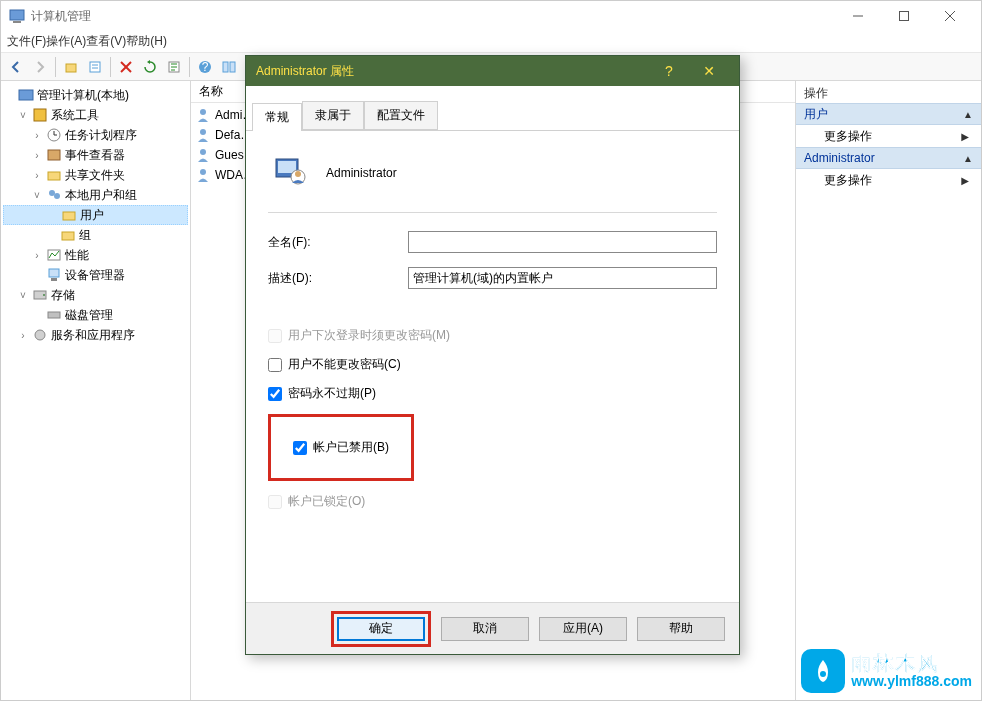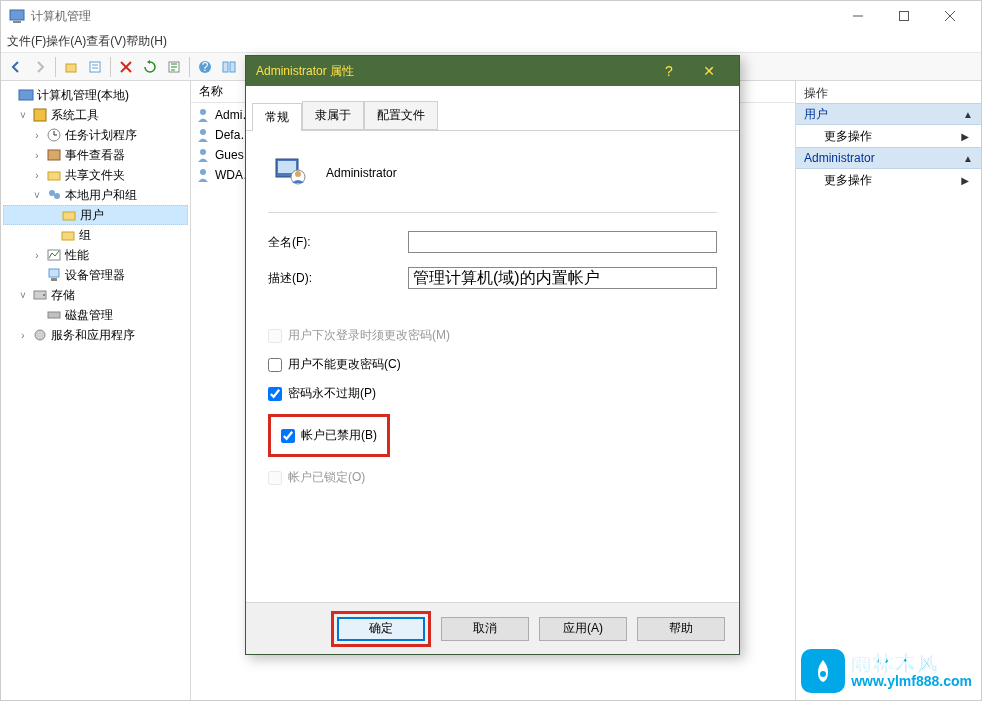--- a/index.html
+++ b/index.html
@@ -47,21 +47,21 @@
 .dlg-title .t { flex: 1; }
 .dlg-title .help, .dlg-title .close { width: 40px; text-align: center; font-size: 14px; }
 .dlg-tabs { display: flex; background: #fff; border-bottom: 1px solid #d0d0d0; height: 45px; padding-left: 6px; align-items: flex-end; }
 .dlg-tab { padding: 5px 12px; border: 1px solid #d0d0d0; border-bottom: none; background: #fff; margin-right: 0; position: relative; top: 1px; }
 .dlg-tab.inactive { background: #f4f4f4; border-bottom: 1px solid #d0d0d0; top: 0; }
 .dlg-body { flex: 1; padding: 16px 22px; background: #fff; }
 .user-header { display: flex; align-items: center; gap: 18px; padding: 6px 0 14px 4px; }
 .hr { border: none; border-top: 1px solid #d8d8d8; margin: 6px 0 18px 0; }
 .form-row { display: flex; align-items: center; margin-bottom: 14px; }
 .form-row label { width: 140px; }
-.form-row input[type=text] { flex: 1; height: 22px; border: 1px solid #888; padding: 0 4px; font-size: 16px; }
+.form-row input[type=text] { flex: 1; height: 22px; border: 1px solid #888; padding: 0 4px; font-size: 12px; }
 .chk-row { display: flex; align-items: center; gap: 6px; margin: 12px 0; }
 .chk-row input { width: 14px; height: 14px; }
 .chk-row.disabled { color: #999; }
 .chk-row.disabled input { opacity: 0.5; }
 .highlight-box { border: 3px solid #d42a1f; padding: 6px 6px; display: inline-flex; }
 .dlg-buttons { height: 52px; background: #f0f0f0; border-top: 1px solid #d8d8d8; display: flex; align-items: center; justify-content: flex-end; padding: 0 14px; gap: 10px; }
 .dlg-buttons button { width: 88px; height: 24px; border: 1px solid #adadad; background: #e1e1e1; }
 .dlg-buttons button.primary { border: 2px solid #0078d7; background: #e5f1fb; }
 .btn-highlight { border: 3px solid #d42a1f; padding: 3px; }
 
@@ -175,21 +175,21 @@
   <div class="body-area">
 
     <div class="tree-pane">
       <div class="tree-node">
           <span class="expander"></span>
           <span class="ticon">
             <svg width="16" height="16">
               <rect x="1" y="3" width="14" height="10" fill="#6a9bd8" stroke="#3a6aa8"></rect>
             </svg>
           </span>
-          <span>计算机管理(本地)</span>
+          <span>管理计算机(本地)</span>
         </div>
       <div class="tree-node indent-1">
           <span class="expander">˅</span>
           <span class="ticon">
             <svg width="16" height="16">
               <rect x="2" y="2" width="12" height="12" fill="#f0c040" stroke="#a07010"></rect>
             </svg>
           </span>
           <span>系统工具</span>
         </div>
@@ -398,21 +398,21 @@
     </div>
     <div class="chk-row">
       <input type="checkbox" style="">
       <span>用户不能更改密码(C)</span>
     </div>
     <div class="chk-row">
       <input type="checkbox" checked="" style="">
       <span>密码永不过期(P)</span>
     </div>
     <div class="highlight-box">
-      <div class="chk-row" style="margin:4px">
+      <div class="chk-row" style="margin:16px">
         <input type="checkbox" checked="" style="">
         <span>帐户已禁用(B)</span>
       </div>
     </div>
     <div class="chk-row disabled">
       <input type="checkbox" disabled="" style="">
       <span>帐户已锁定(O)</span>
     </div>
   </div>
   <div class="dlg-buttons">

